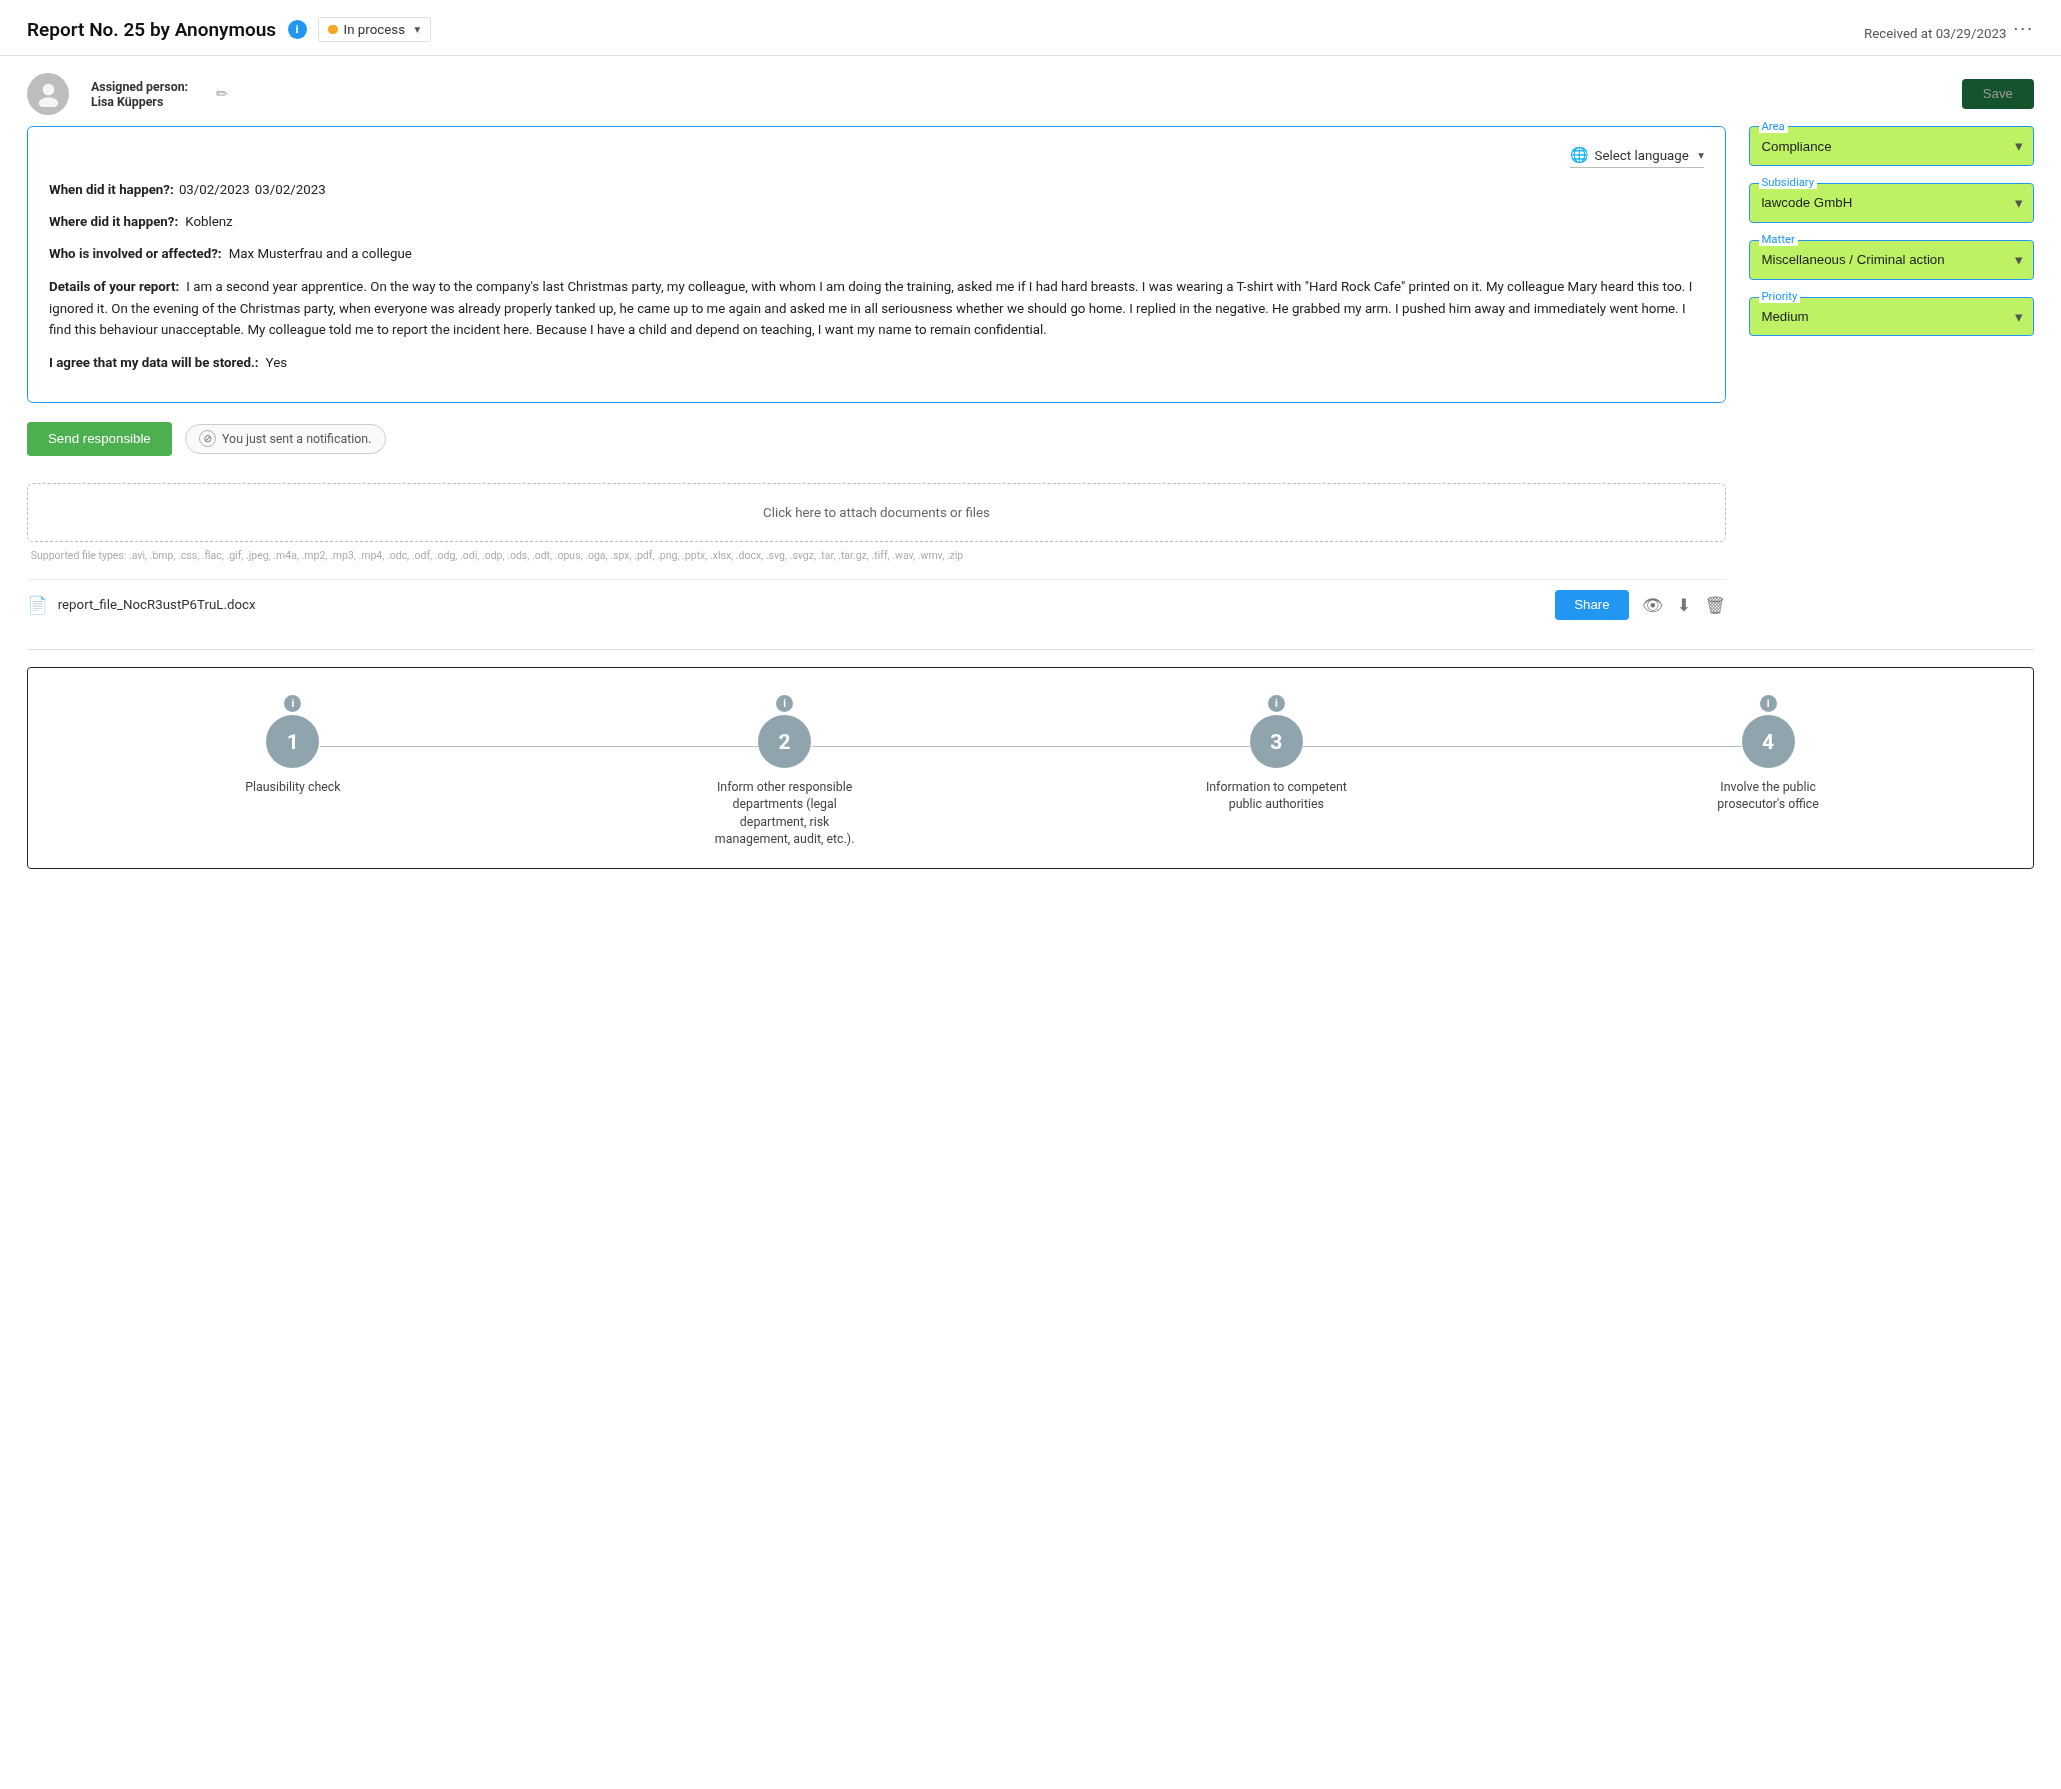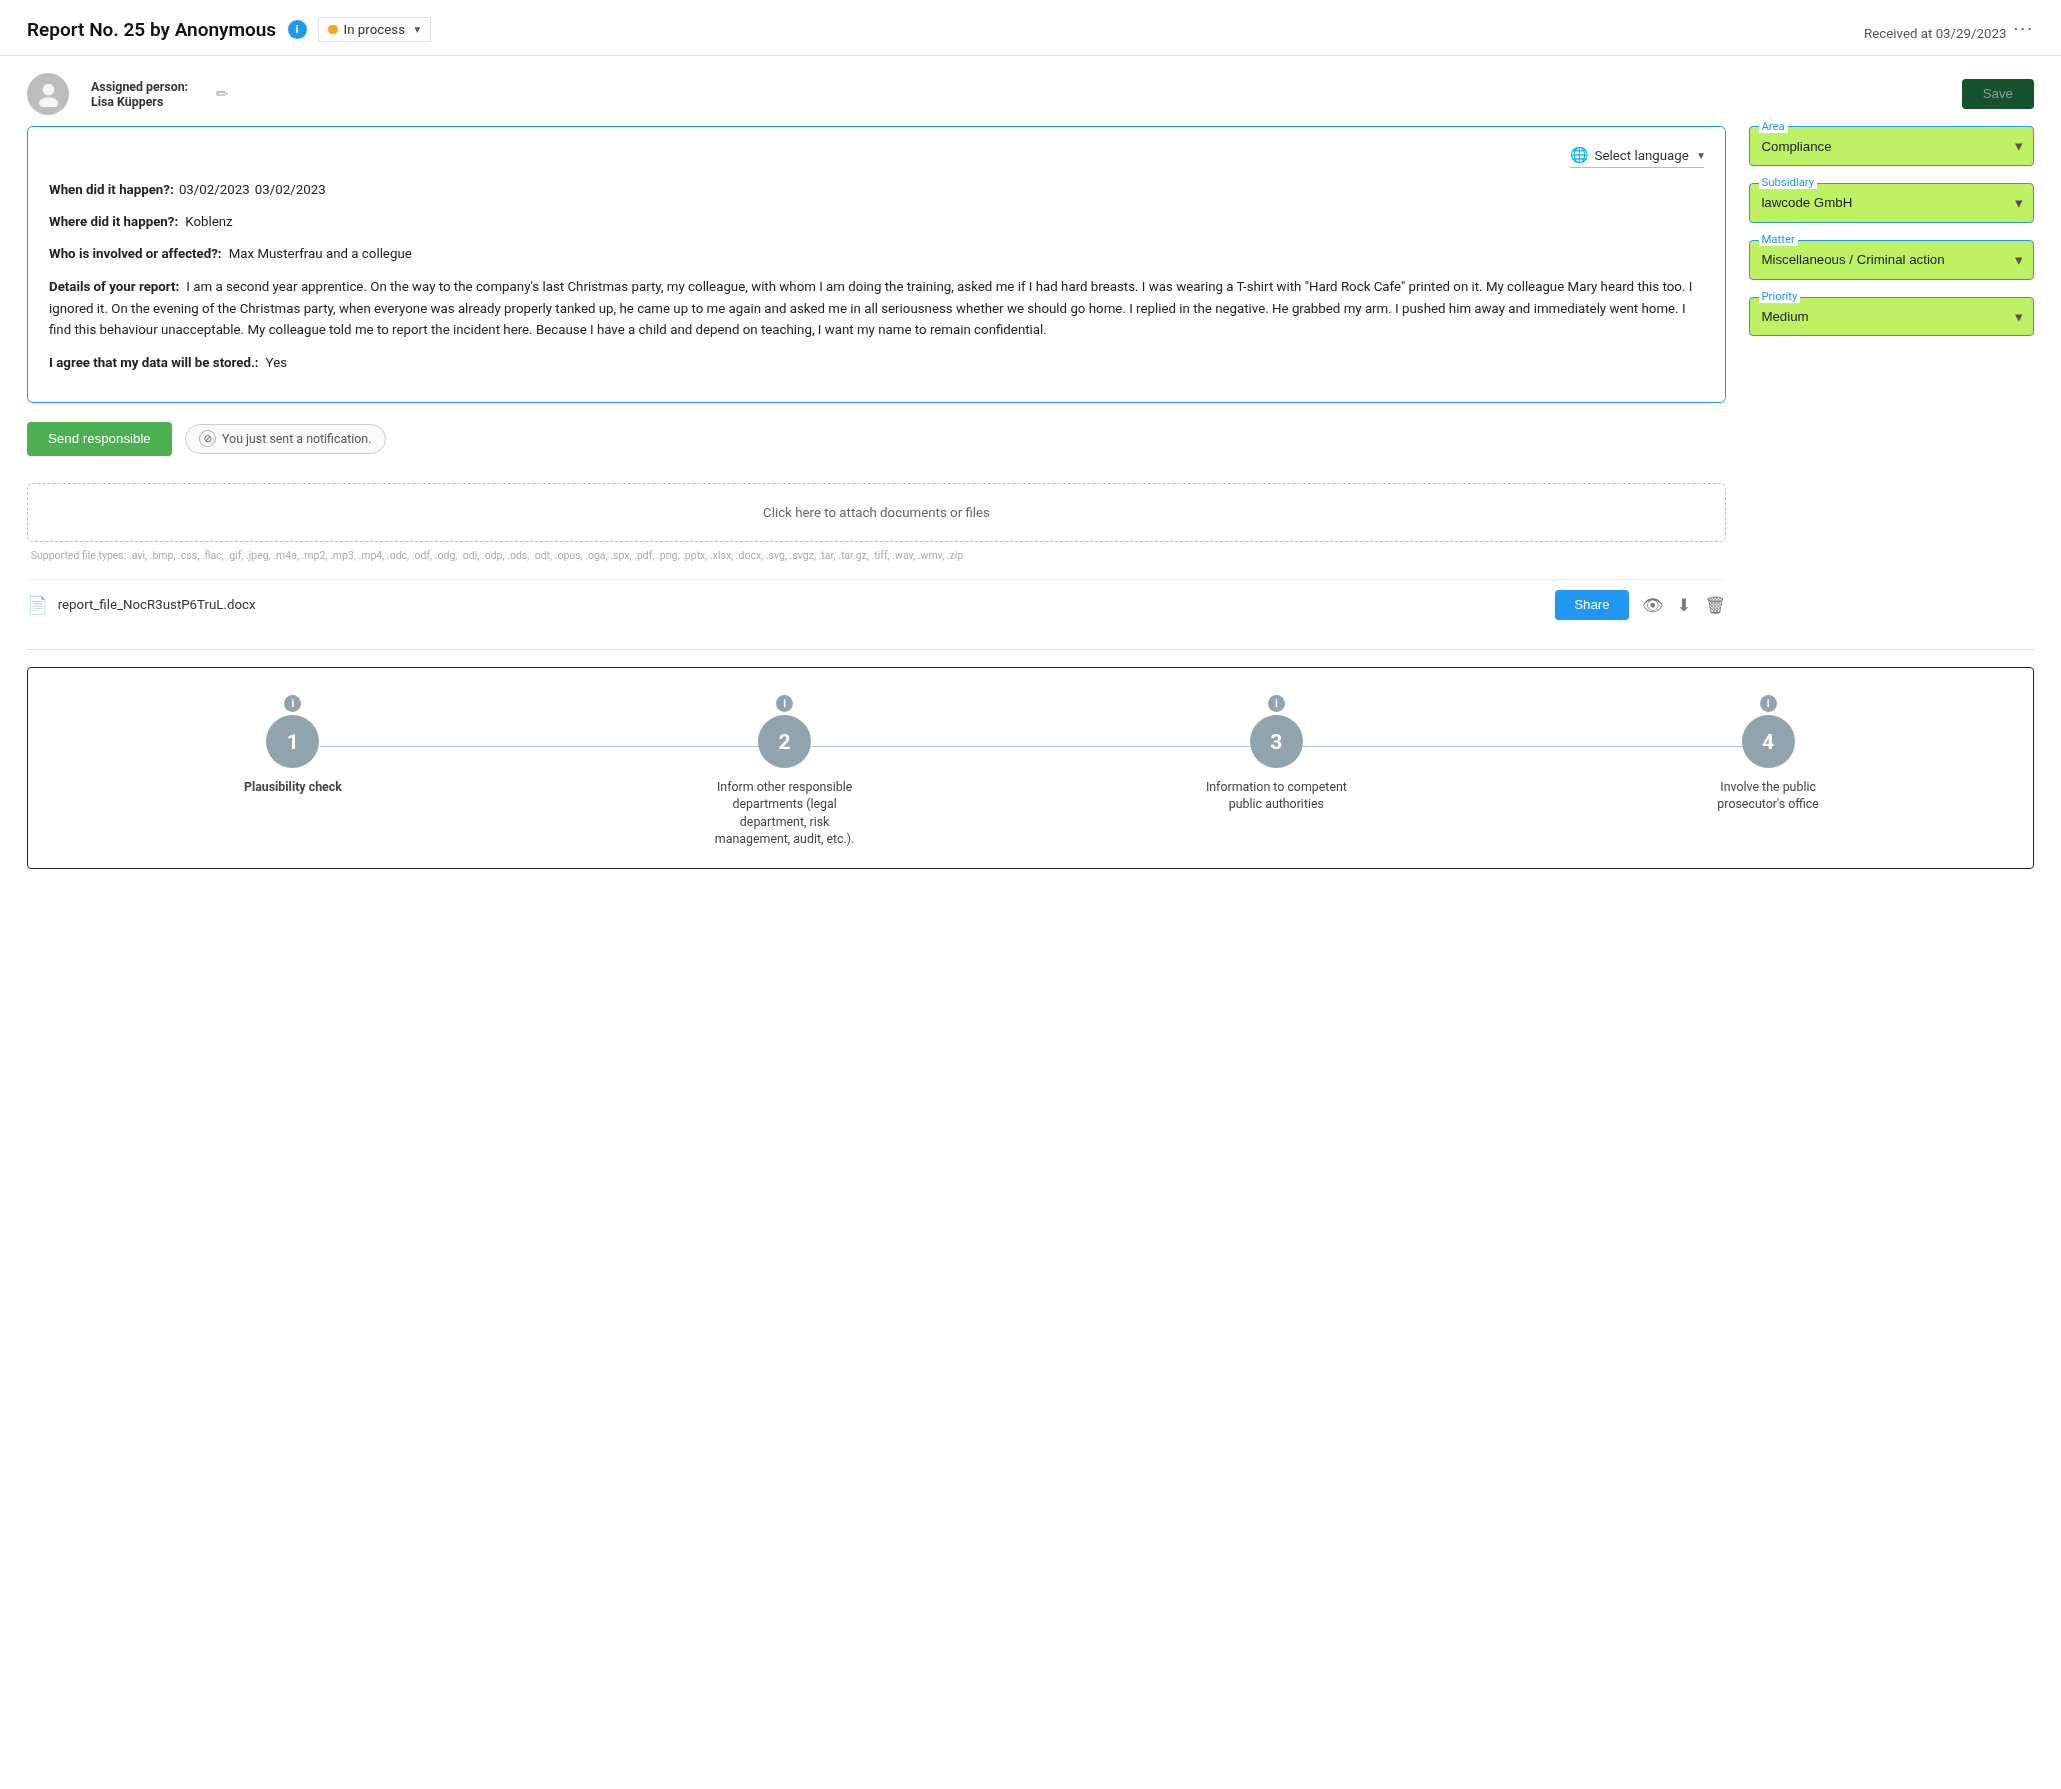--- a/index.html
+++ b/index.html
@@ -153,21 +153,21 @@
       color: #fff; font-size: 10.5px; font-weight: 700;
       display: flex; align-items: center; justify-content: center;
     }
     .step-circle {
       width: 53px; height: 53px; border-radius: 50%; background: #90a4ae;
       color: #fff; font-size: 21px; font-weight: 700;
       display: flex; align-items: center; justify-content: center;
       margin-top: 3.8px;
     }
     .step-label { font-size: 12.4px; color: #444; margin-top: 9.5px; max-width: 152px; line-height: 1.4; }
-    .step-label.bold { font-weight: 700; }
+    .step-label.bold { font-weight: 400; }
     .step-circle { position: relative; z-index: 1; }
 
     .divider { height: 1px; background: #e0e0e0; margin: 0 27px 0 27px; }
   </style>
 </head>
 <body>
 
 <div class="header">
   <div class="header-left">
     <span class="header-title">Report No. 25 by Anonymous</span>

